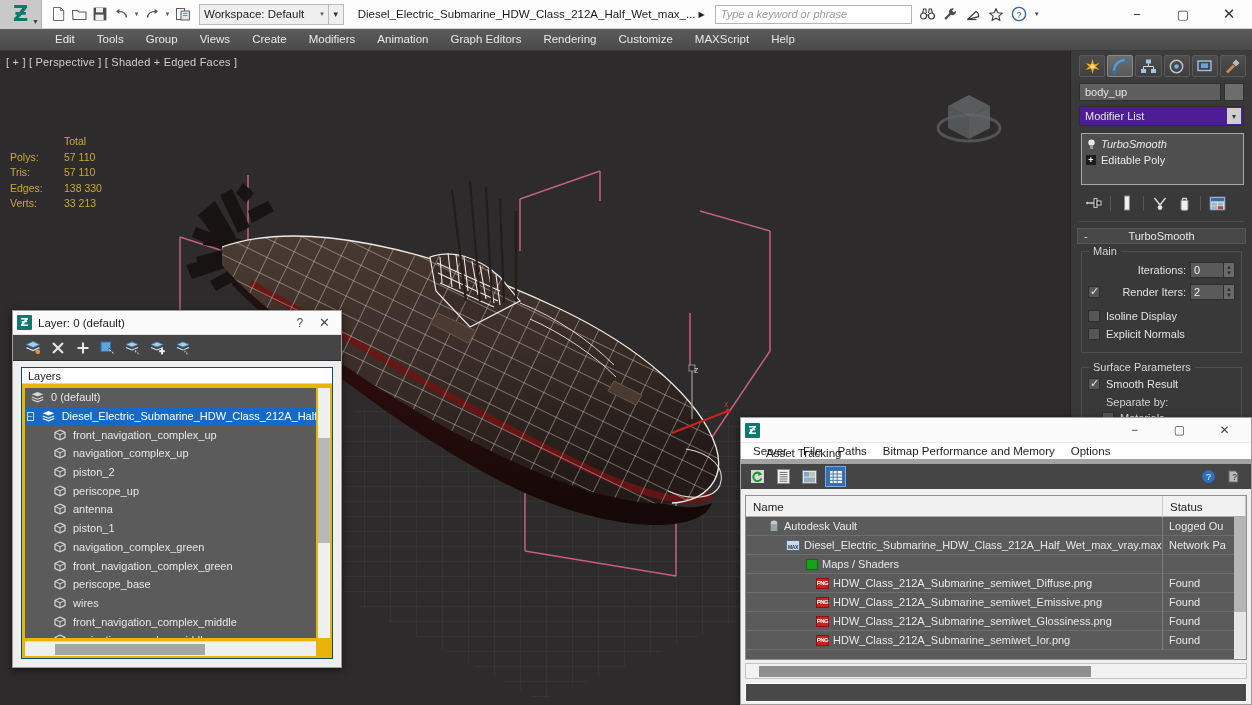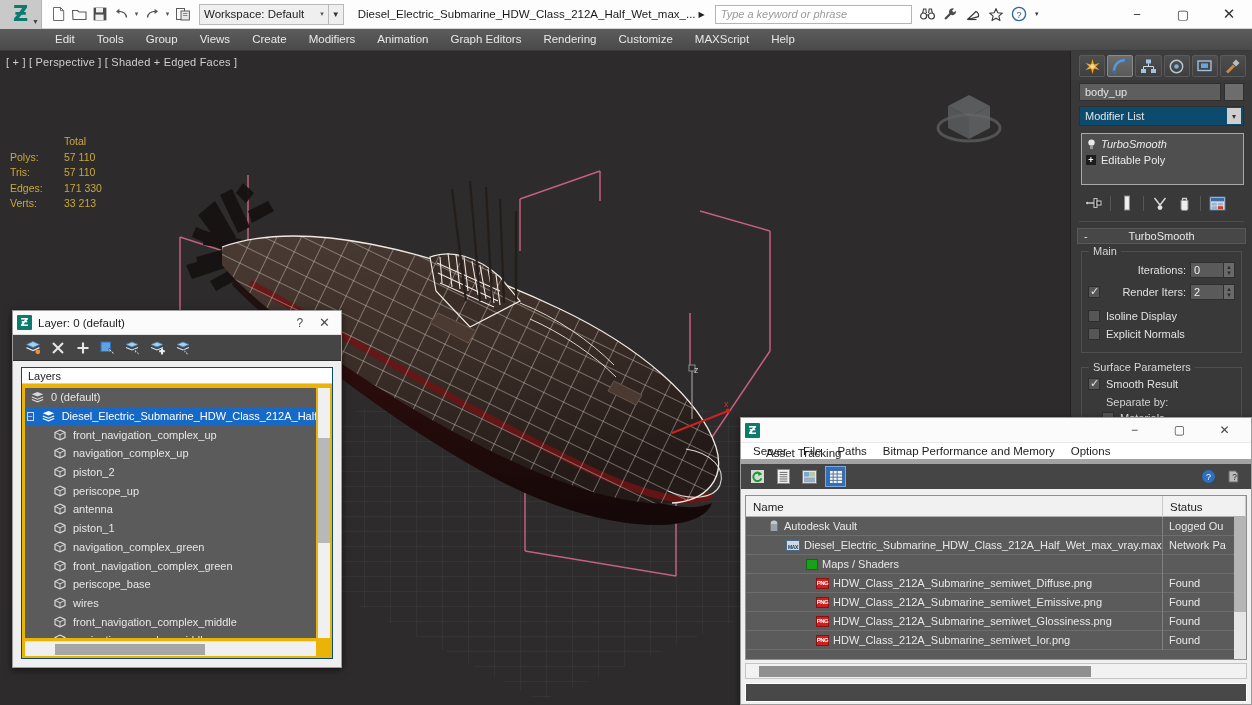--- a/index.html
+++ b/index.html
@@ -96,21 +96,21 @@
   }
   .cptab.active { background:linear-gradient(#6d6d6d,#5a5a5a); border-color:#8a8a8a; }
   .cpnamerow { display:flex; padding:3px 8px 2px 8px; gap:3px; }
   #objname {
     flex:1; height:18px; background:#5e5e5e; border:1px solid #2f2f2f;
     color:#e4e4e4; font-size:11px; padding:0 5px; line-height:17px;
   }
   .colorchip { width:20px; height:18px; background:#6d6d6d; border:1px solid #2f2f2f; }
   .modlistrow { padding:3px 8px 3px 8px; }
   #modlist {
-    height:20px; background:#0c4a6e; border:1px solid #2f2f2f; color:#e4e4e4;
+    height:20px; background:#4c1d95; border:1px solid #2f2f2f; color:#e4e4e4;
     font-size:11px; display:flex; align-items:center; padding:0 5px; justify-content:space-between;
   }
   #modlist .cv { font-size:8px; color:#ddd; background:#cfcfcf; color:#333; width:14px; height:16px;
                  display:flex; align-items:center; justify-content:center; margin-right:-3px;}
   #modstack {
     margin:4px 8px 0 10px; height:52px; background:#4f4f4f;
     border:1px solid #a8a8a8; padding:2px 0;
   }
   .modrow { height:16px; display:flex; align-items:center; padding-left:4px; gap:5px; font-size:11px; color:#eaeaea; }
   .modrow.italic { font-style:italic; }
@@ -522,21 +522,21 @@
       <tr>
             <td class="lab">Polys:</td>
           <td class="val">57 110</td>
           </tr>
       <tr>
             <td class="lab">Tris:</td>
           <td class="val">57 110</td>
           </tr>
       <tr>
             <td class="lab">Edges:</td>
-          <td class="val">171 330</td>
+          <td class="val">138 330</td>
           </tr>
       <tr>
             <td class="lab">Verts:</td>
           <td class="val">33 213</td>
           </tr>
     </tbody>
       </table>
   </div>
 
   <svg id="vcube" viewBox="0 0 86 70">

